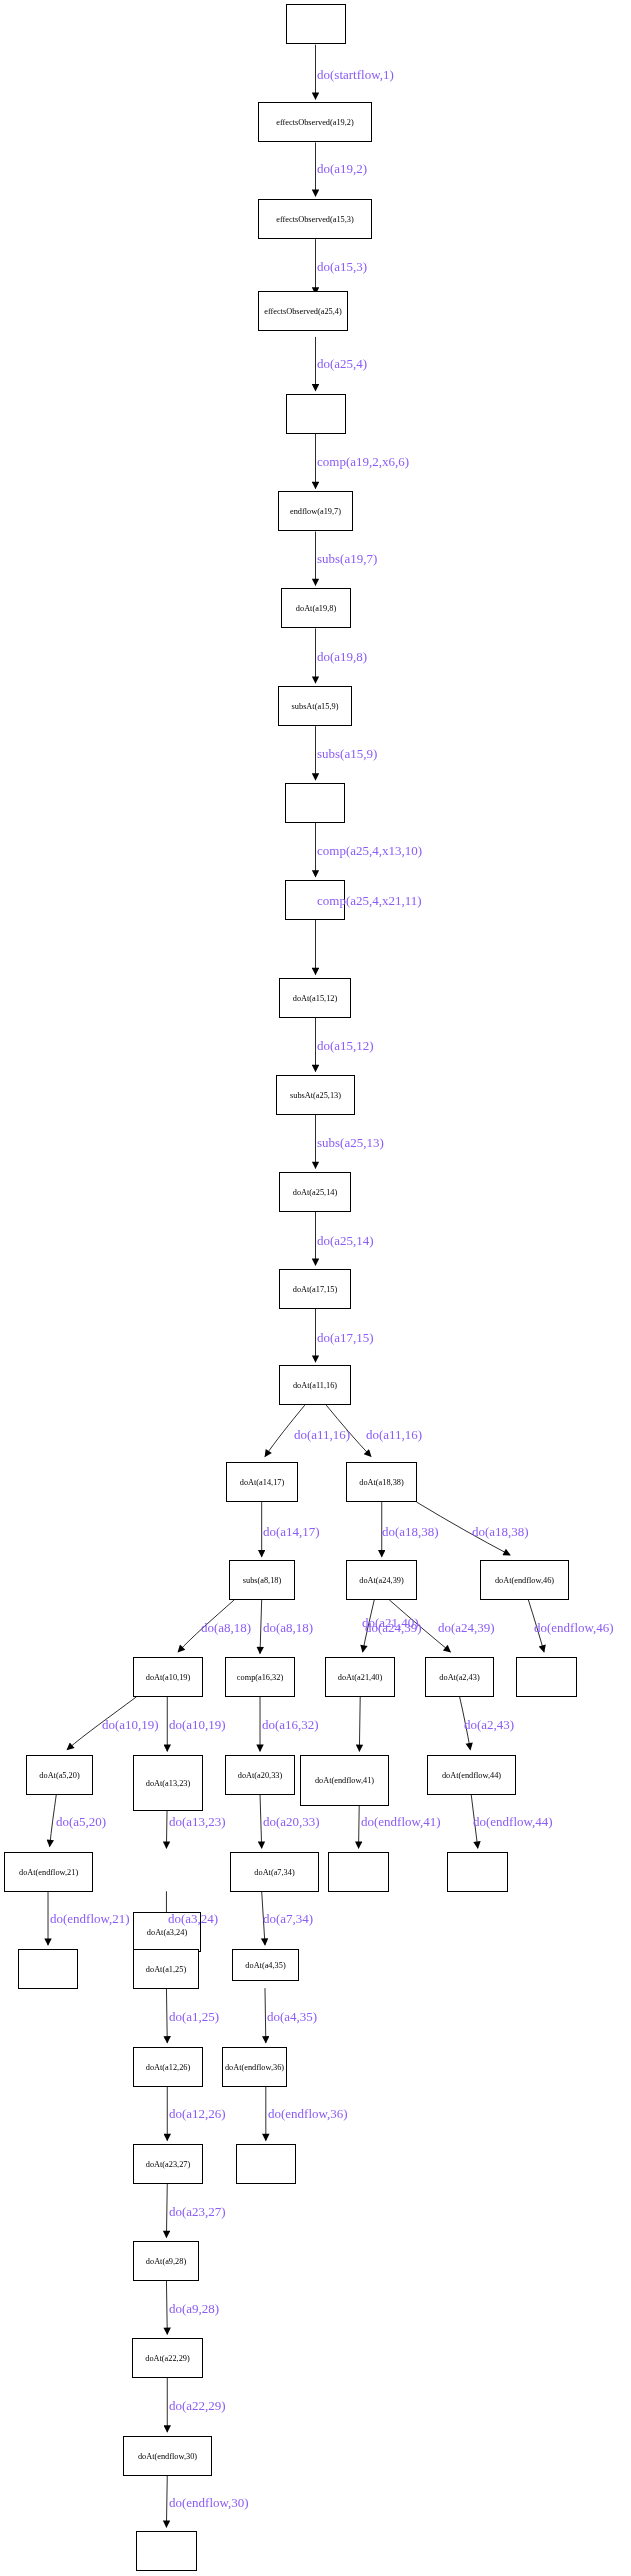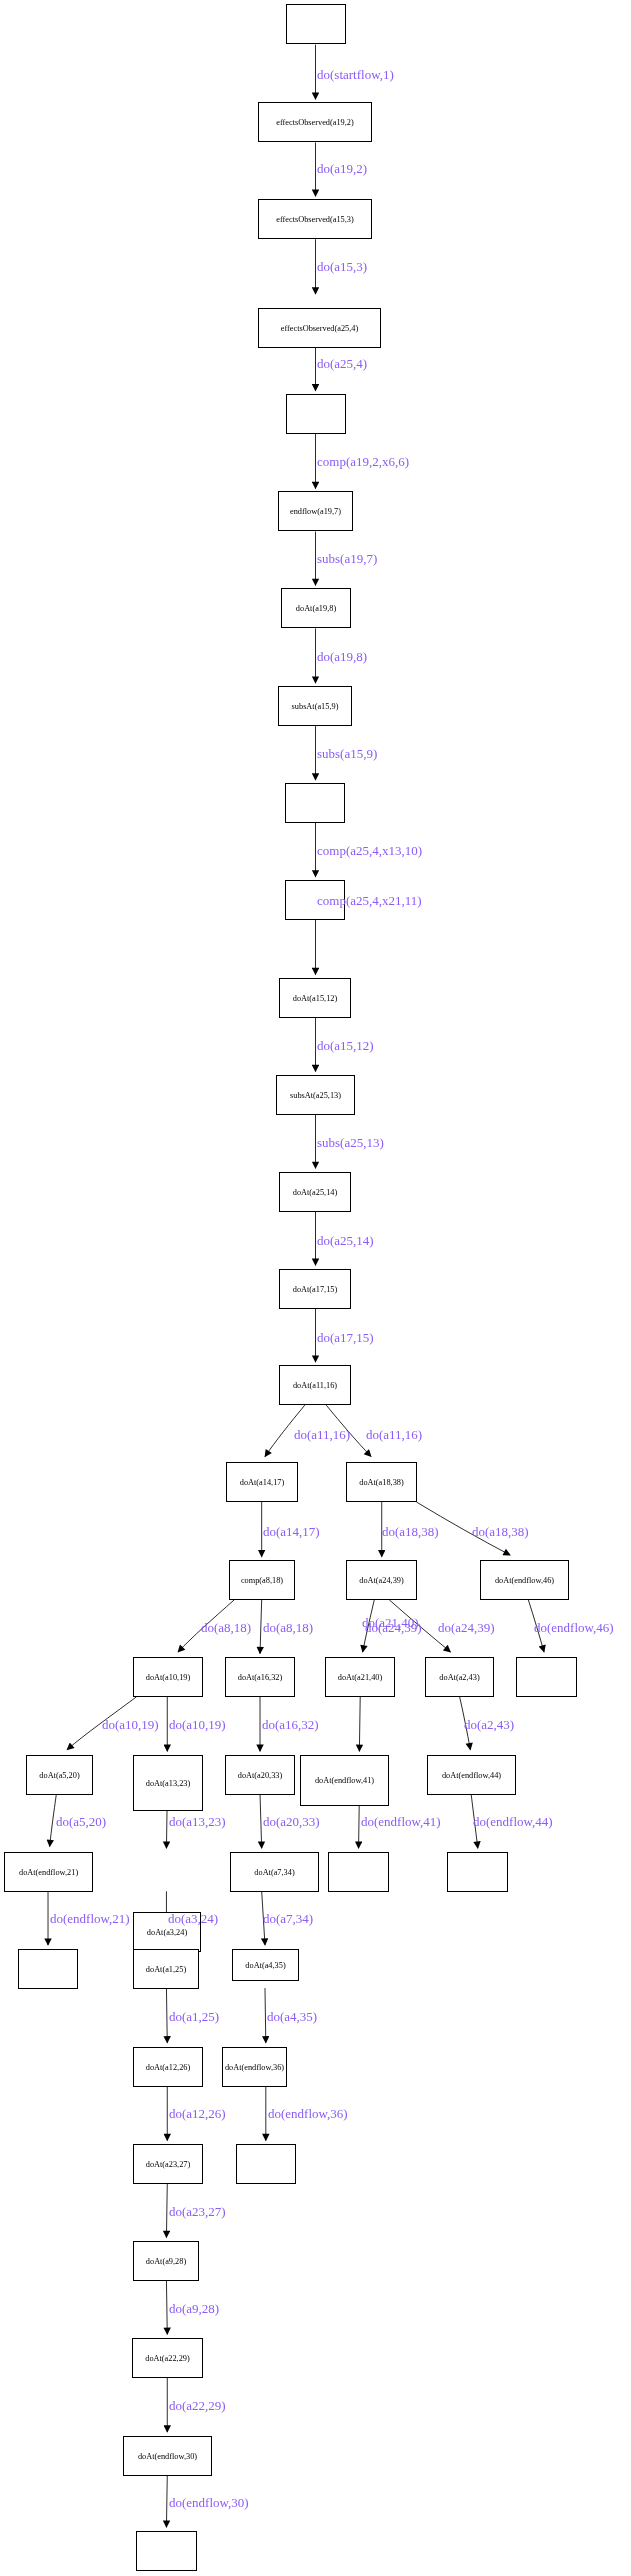--- a/index.html
+++ b/index.html
@@ -67,39 +67,39 @@
       <path d="M202,2636 L201,2701" marker-end="url(#arw)"></path>
       <path d="M201,2753 L202,2818" marker-end="url(#arw)"></path>
       <path d="M202,2870 L202,2936" marker-end="url(#arw)"></path>
       <path d="M202,2988 L201,3051" marker-end="url(#arw)"></path>
     </g>
   </svg>
 
   <div class="node" style="left:286px;top:4.1px;width:60px;height:40px"></div>
   <div class="node" style="left:258px;top:102px;width:114px;height:40px">effectsObserved(a19,2)</div>
   <div class="node" style="left:258px;top:199px;width:114px;height:40px">effectsObserved(a15,3)</div>
-  <div class="node" style="left:258px;top:308px;width:123px;height:40px">effectsObserved(a25,4)</div>
+  <div class="node" style="left:258px;top:291px;width:90px;height:40px">effectsObserved(a25,4)</div>
   <div class="node" style="left:286px;top:394px;width:60px;height:40px"></div>
   <div class="node" style="left:278px;top:491px;width:75px;height:40px">endflow(a19,7)</div>
   <div class="node" style="left:281px;top:588px;width:70px;height:40px">doAt(a19,8)</div>
   <div class="node" style="left:278px;top:686px;width:74px;height:40px">subsAt(a15,9)</div>
   <div class="node" style="left:285px;top:783px;width:60px;height:40px"></div>
   <div class="node" style="left:285px;top:880px;width:60px;height:40px"></div>
   <div class="node" style="left:279px;top:978px;width:72px;height:40px">doAt(a15,12)</div>
   <div class="node" style="left:276px;top:1075px;width:79px;height:40px">subsAt(a25,13)</div>
   <div class="node" style="left:279px;top:1172px;width:72px;height:40px">doAt(a25,14)</div>
   <div class="node" style="left:279px;top:1269px;width:72px;height:40px">doAt(a17,15)</div>
   <div class="node" style="left:279px;top:1365px;width:72px;height:40px">doAt(a11,16)</div>
   <div class="node" style="left:226px;top:1462px;width:72px;height:40px">doAt(a14,17)</div>
   <div class="node" style="left:346px;top:1462px;width:71px;height:40px">doAt(a18,38)</div>
-  <div class="node" style="left:229px;top:1560px;width:66px;height:40px">comp(a8,18)</div>
+  <div class="node" style="left:229px;top:1560px;width:66px;height:40px">subs(a8,18)</div>
   <div class="node" style="left:346px;top:1560px;width:71px;height:40px">doAt(a24,39)</div>
   <div class="node" style="left:480px;top:1560px;width:89px;height:40px">doAt(endflow,46)</div>
   <div class="node" style="left:133px;top:1657px;width:70px;height:40px">doAt(a10,19)</div>
-  <div class="node" style="left:225px;top:1657px;width:70px;height:40px">doAt(a16,32)</div>
+  <div class="node" style="left:225px;top:1657px;width:70px;height:40px">comp(a16,32)</div>
   <div class="node" style="left:325px;top:1657px;width:70px;height:40px">doAt(a21,40)</div>
   <div class="node" style="left:425px;top:1657px;width:69px;height:40px">doAt(a2,43)</div>
   <div class="node" style="left:516px;top:1657px;width:61px;height:40px"></div>
   <div class="node" style="left:26px;top:1755px;width:67px;height:40px">doAt(a5,20)</div>
   <div class="node" style="left:133px;top:1755px;width:70px;height:56px">doAt(a13,23)</div>
   <div class="node" style="left:225px;top:1755px;width:70px;height:40px">doAt(a20,33)</div>
   <div class="node" style="left:300px;top:1755px;width:89px;height:51px">doAt(endflow,41)</div>
   <div class="node" style="left:427px;top:1755px;width:89px;height:40px">doAt(endflow,44)</div>
   <div class="node" style="left:4.1px;top:1852px;width:89px;height:40px">doAt(endflow,21)</div>
   <div class="node" style="left:133px;top:1912px;width:68px;height:40px">doAt(a3,24)</div>

